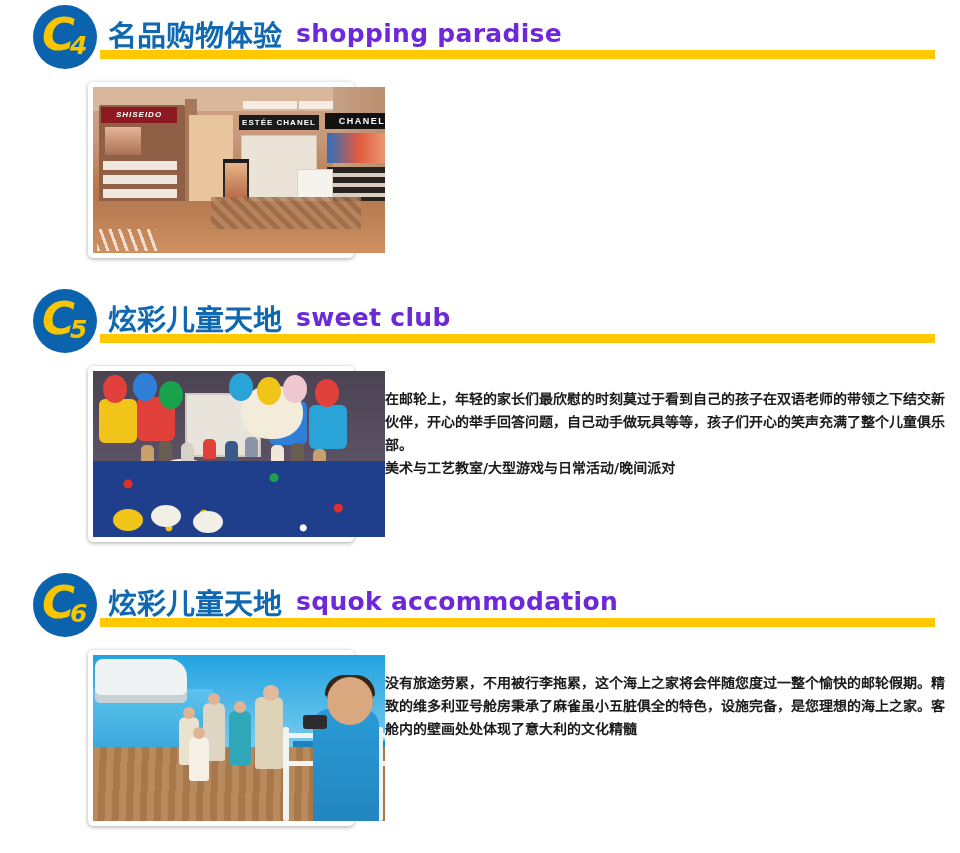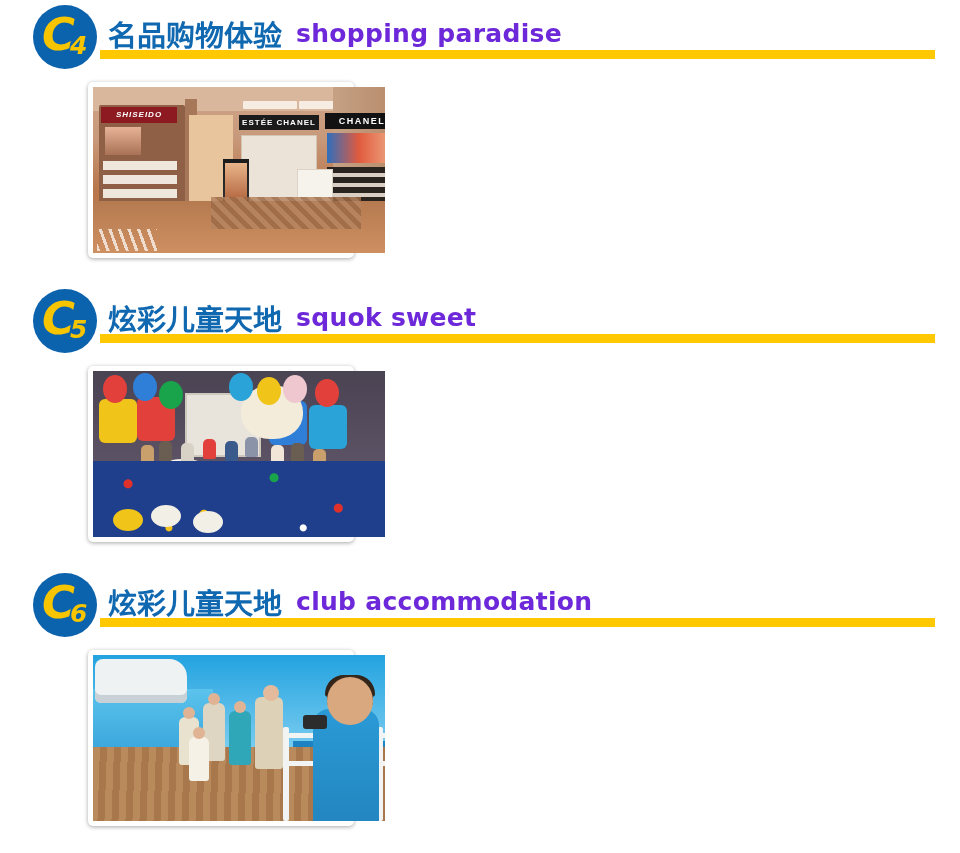--- a/index.html
+++ b/index.html
@@ -255,21 +255,21 @@
   </div>
 
   <div class="section" style="height:284px;">
     <div class="sec-header">
       <div class="rule"></div>
       <div class="badge">
         <span class="c">C</span>
         <span class="num">5</span>
       </div>
       <div class="title-wrap">
-        <span class="title-cn">炫彩儿童天地</span><span class="title-en">squok sweet</span>
+        <span class="title-cn">炫彩儿童天地</span><span class="title-en">sweet club</span>
       </div>
     </div>
 
     <div class="sec-body" style="height:210px;">
       <div class="photo-frame" style="top:8px;">
         <div class="photo ph-kids">
           <div class="wall"></div>
           <div class="mural" style="left:6px;  top:28px; background:#f0c419;"></div>
           <div class="mural" style="left:44px; top:26px; background:#e2413b;"></div>
           <div class="mural" style="left:176px;top:30px; background:#2f7fd8;"></div>
@@ -300,32 +300,34 @@
           <div class="chair" style="left:112px;top:114px; background:#f2a21a;"></div>
           <div class="chair" style="left:142px;top:122px; background:#e0302a;"></div>
           <div class="chair" style="left:172px;top:128px; background:#f2a21a;"></div>
           <div class="chair" style="left:206px;top:126px; background:#e0302a;"></div>
           <div class="floor"></div>
           <div class="floorballoon" style="left:20px;  bottom:6px;  background:#f0c419;"></div>
           <div class="floorballoon" style="left:58px;  bottom:10px; background:#f2efe6;"></div>
           <div class="floorballoon" style="left:100px; bottom:4px;  background:#f2efe6;"></div>
         </div>
       </div>
+      <div class="desc">在邮轮上，年轻的家长们最欣慰的时刻莫过于看到自己的孩子在双语老师的带领之下结交新伙伴，开心的举手回答问题，自己动手做玩具等等，孩子们开心的笑声充满了整个儿童俱乐部。
+美术与工艺教室/大型游戏与日常活动/晚间派对</div>
     </div>
   </div>
 
   <div class="section" style="height:285px;">
     <div class="sec-header">
       <div class="rule"></div>
       <div class="badge">
         <span class="c">C</span>
         <span class="num">6</span>
       </div>
       <div class="title-wrap">
-        <span class="title-cn">炫彩儿童天地</span><span class="title-en">club accommodation</span>
+        <span class="title-cn">炫彩儿童天地</span><span class="title-en">squok accommodation</span>
       </div>
     </div>
 
     <div class="sec-body" style="height:210px;">
       <div class="photo-frame" style="top:8px;">
         <div class="photo ph-deck">
           <div class="sky"></div>
           <div class="sea"></div>
           <div class="superstructure"></div>
           <div class="lifeboat"></div>
@@ -348,16 +350,17 @@
           <div class="person" style="left:162px;top:42px; width:28px; height:72px; background:#ddd2b8;"></div>
           <div class="head" style="left:170px;top:30px; width:16px; height:16px; background:#e3bb9c;"></div>
           <div class="person" style="left:96px; top:82px; width:20px; height:44px; background:#f6f1e6;"></div>
           <div class="head" style="left:100px;top:72px;"></div>
           <div class="boy"></div>
           <div class="boyhair"></div>
           <div class="boyhead"></div>
           <div class="camera"></div>
         </div>
       </div>
+      <div class="desc">没有旅途劳累，不用被行李拖累，这个海上之家将会伴随您度过一整个愉快的邮轮假期。精致的维多利亚号舱房秉承了麻雀虽小五脏俱全的特色，设施完备，是您理想的海上之家。客舱内的壁画处处体现了意大利的文化精髓</div>
     </div>
   </div>
 
 </div>
 
 </body></html>

